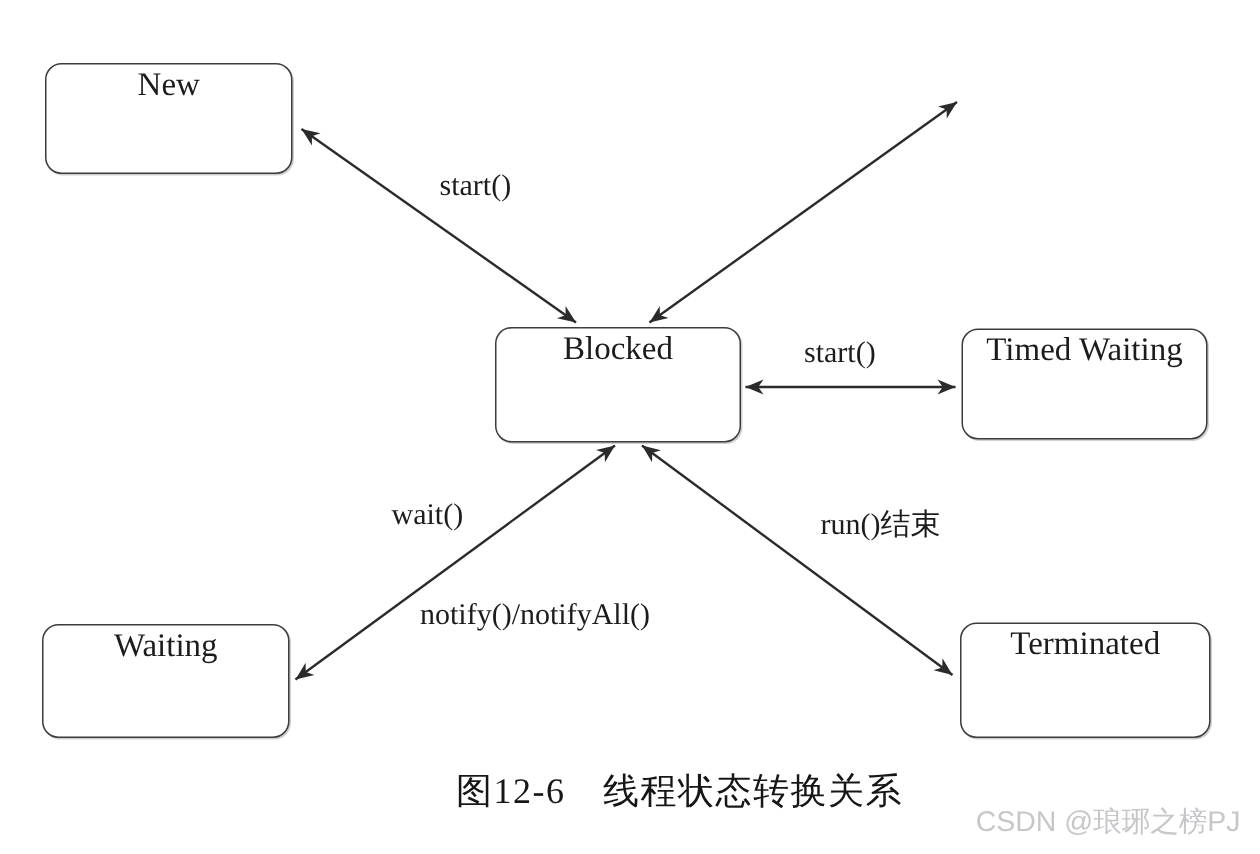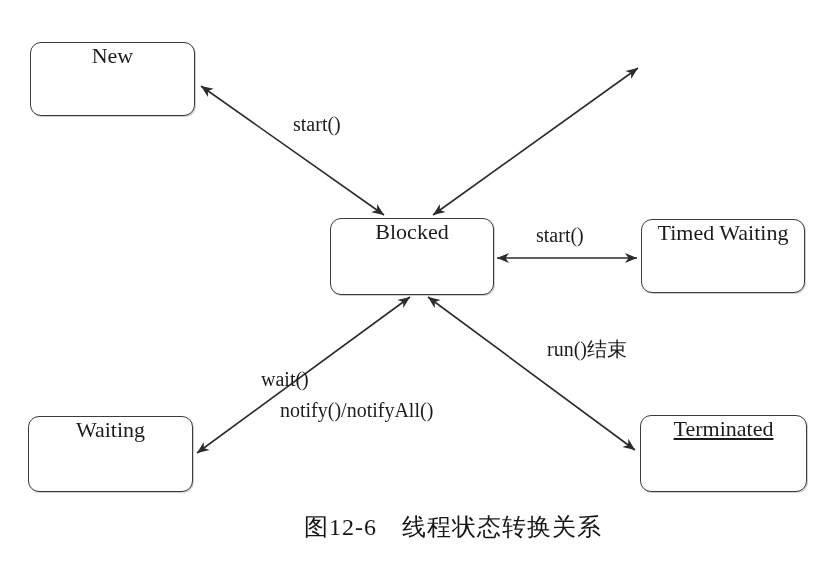--- a/index.html
+++ b/index.html
@@ -37,31 +37,31 @@
     justify-content: center;
     color: #1c1c1c;
     font-size: 22px;
     box-shadow: 1px 1px 0 rgba(120,120,120,0.35);
   }
   .n-new          { left: 30px;  top: 42px;  width: 165px; height: 74px; }
   .n-blocked      { left: 640px; top: 42px;  width: 165px; height: 75px; }
   .n-running      { left: 330px; top: 218px; width: 164px; height: 77px; }
   .n-timedwaiting { left: 641px; top: 219px; width: 164px; height: 74px; }
   .n-waiting      { left: 28px;  top: 416px; width: 165px; height: 76px; }
-  .n-terminated   { left: 640px; top: 415px; width: 167px; height: 77px; text-decoration: underline; }
+  .n-terminated   { left: 640px; top: 415px; width: 167px; height: 77px; }
   .elabel {
     position: absolute;
     color: #1c1c1c;
     font-size: 20px;
     white-space: nowrap;
   }
   .l-start  { left: 293px; top: 113px; }
   .l-sync   { left: 526px; top: 148px; }
   .l-sleep  { left: 536px; top: 224px; }
-  .l-wait   { left: 261px; top: 332px; margin-top: 36px; }
+  .l-wait   { left: 261px; top: 332px; }
   .l-notify { left: 280px; top: 399px; text-align: right; }
   .l-run    { left: 523px; top: 336px; margin-left: 24px; }
   .caption {
     position: absolute;
     left: 304px;
     top: 511px;
     font-size: 24px;
     color: #161616;
     letter-spacing: 1px;
     white-space: nowrap;
@@ -111,14 +111,15 @@
     <span>Terminated</span>
   </div>
 
   <span class="elabel l-start">start()</span>
   <span class="elabel l-sleep">start()</span>
   <span class="elabel l-wait">wait()</span>
   <span class="elabel l-notify">notify()/notifyAll()</span>
   <span class="elabel l-run">run()结束</span>
 
   <div class="caption">图12-6　线程状态转换关系</div>
+  <div class="watermark">CSDN @琅琊之榜PJ</div>
 
 </div>
 
 </body></html>

